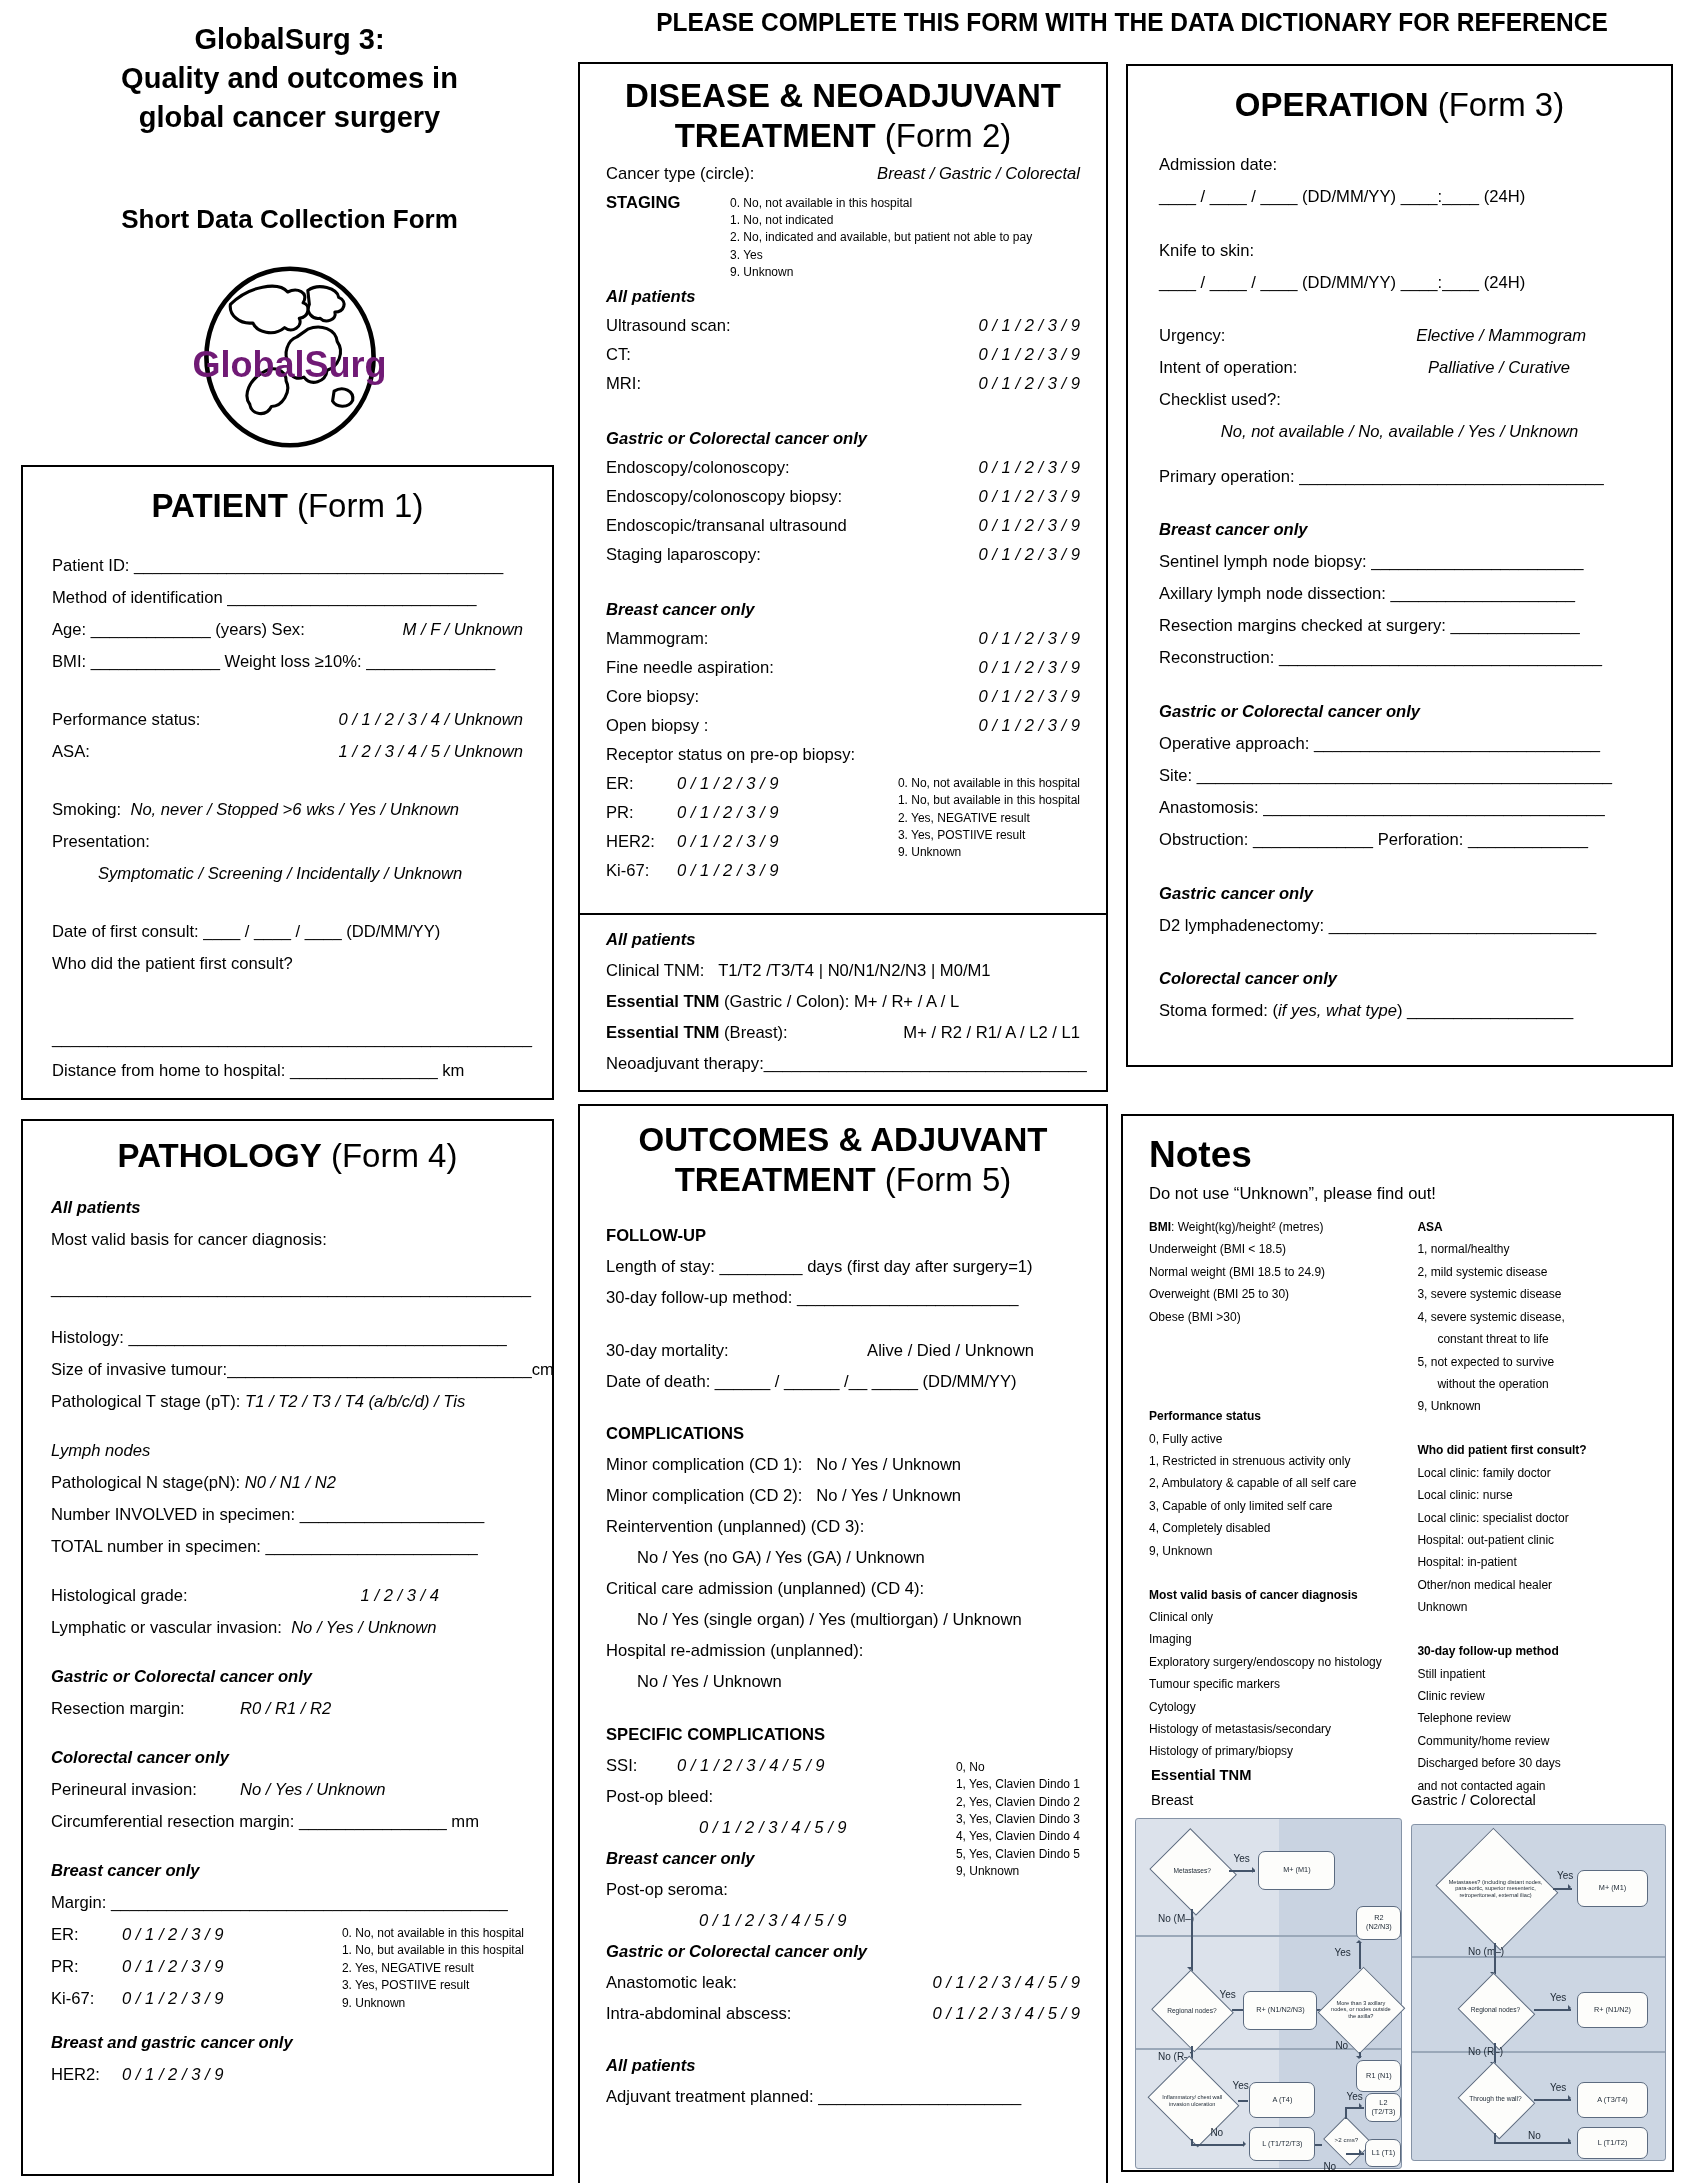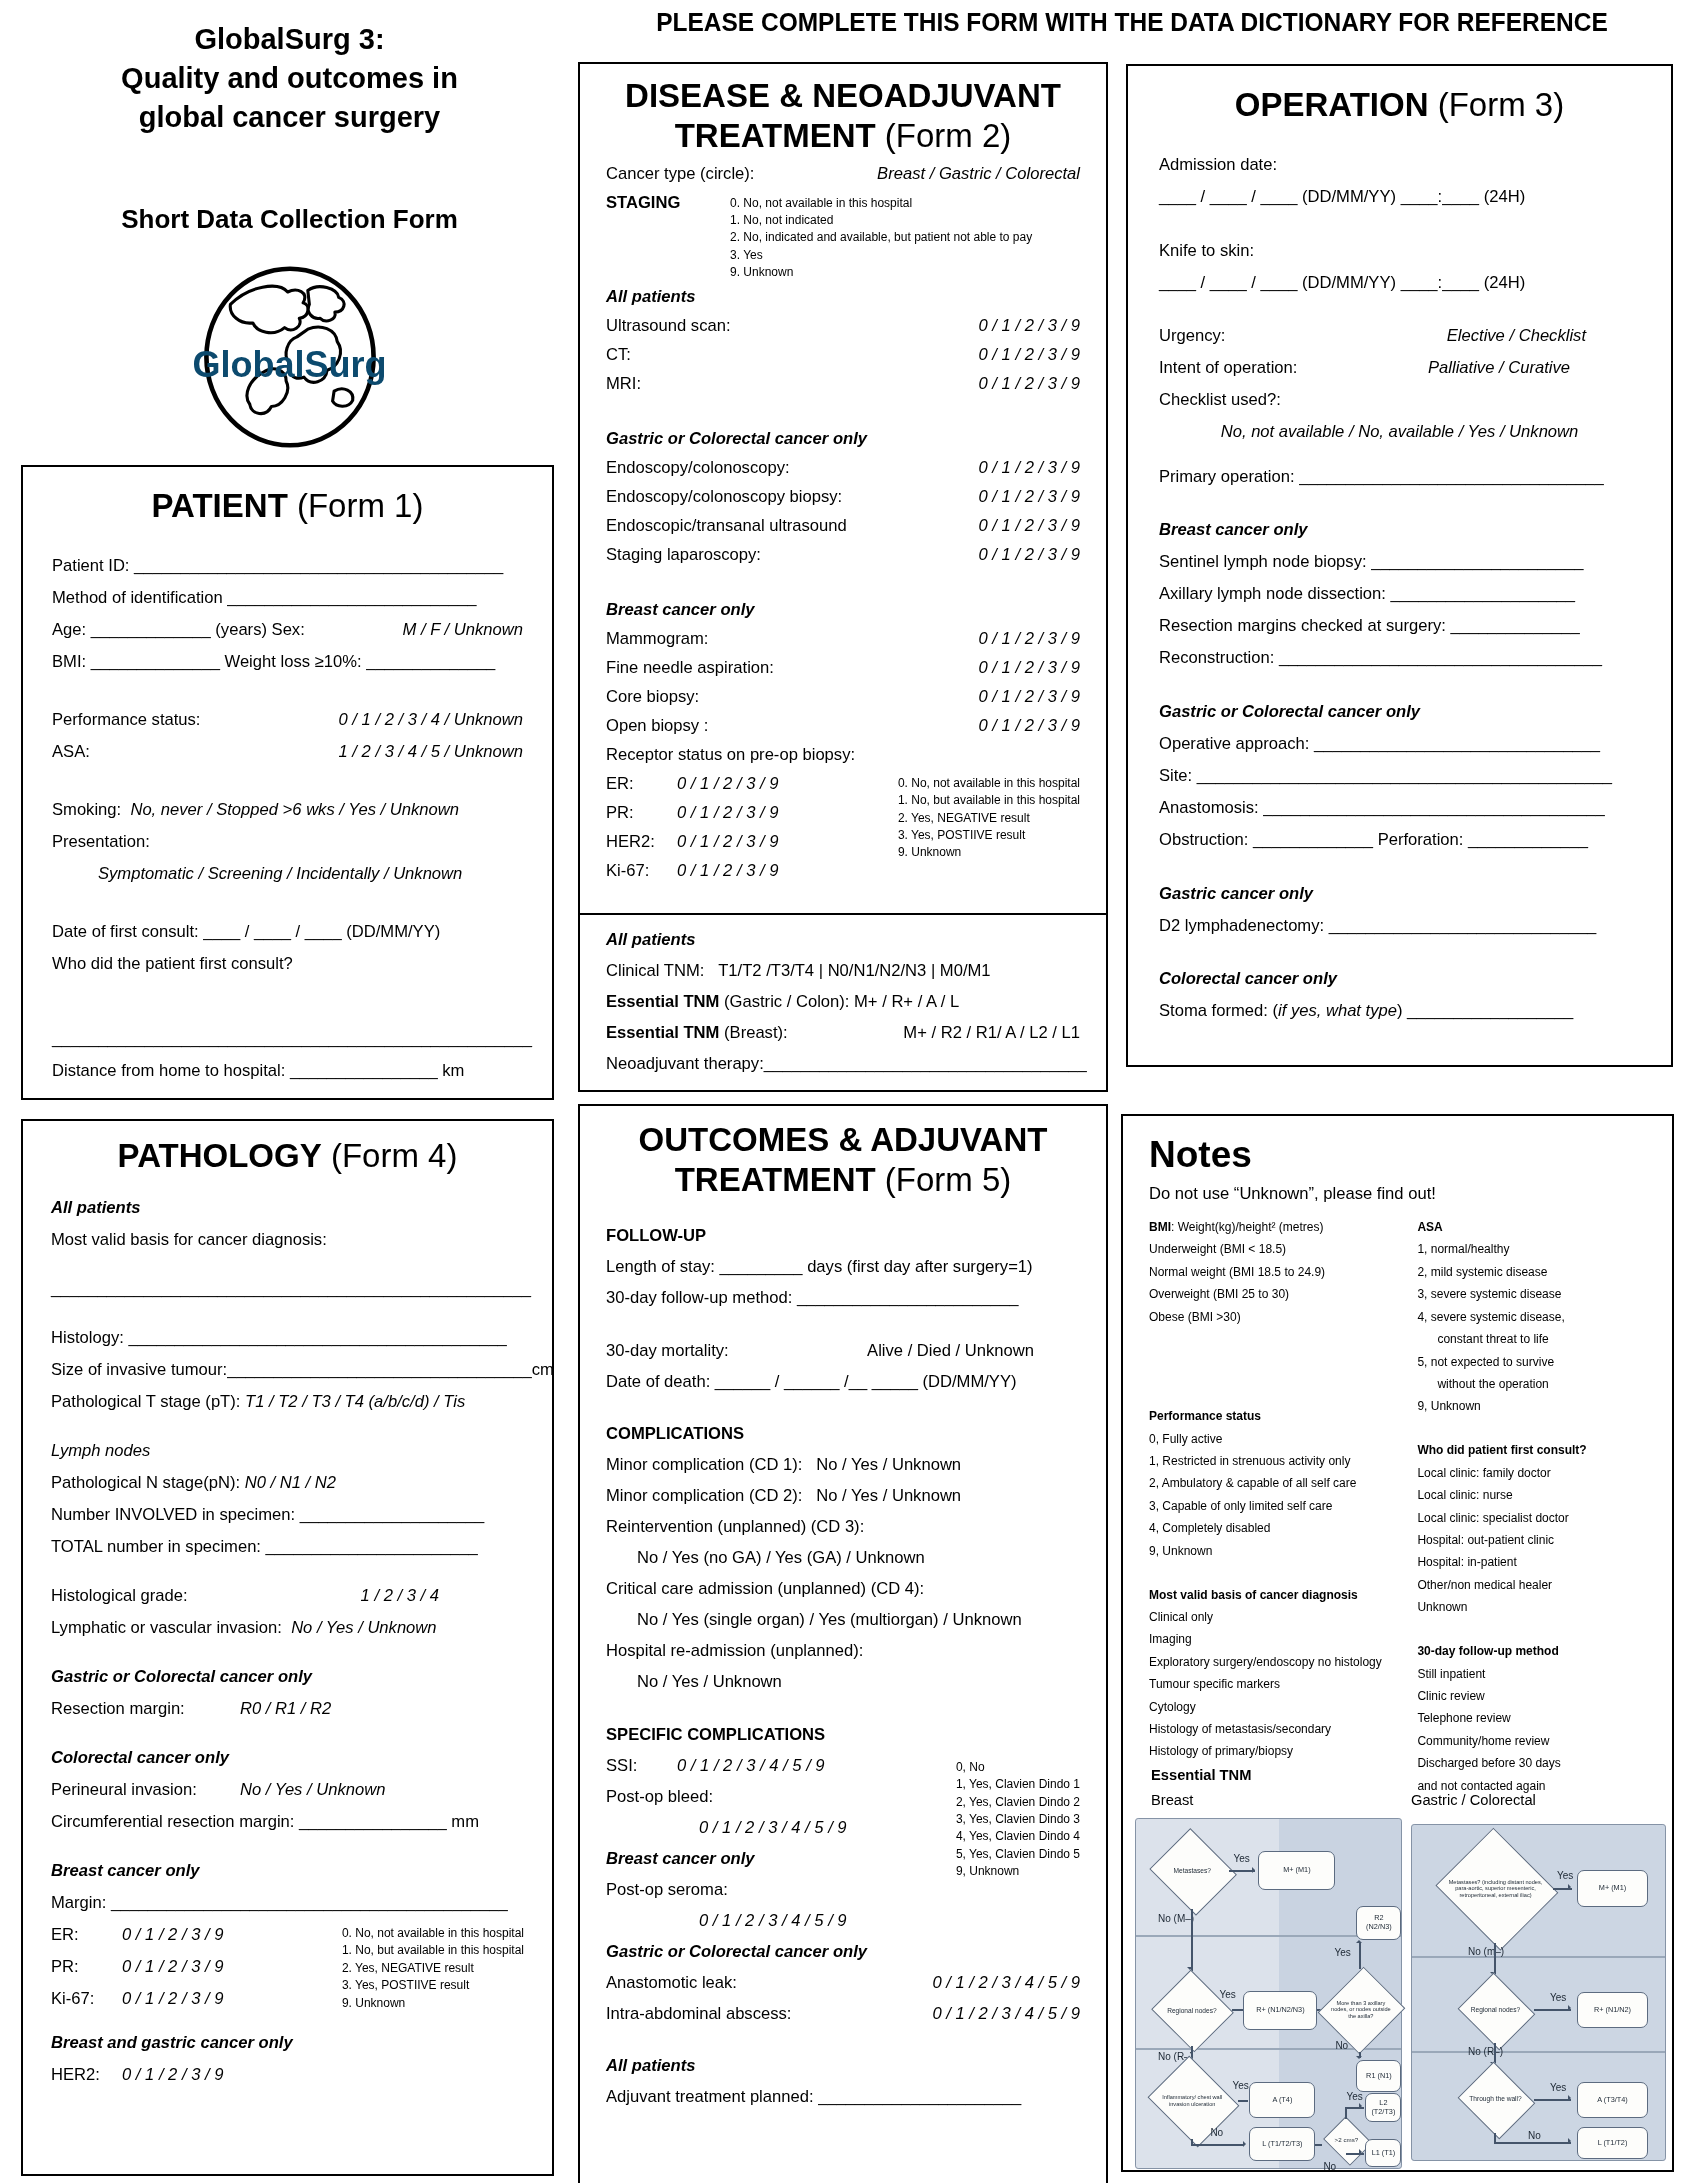--- a/index.html
+++ b/index.html
@@ -22,21 +22,21 @@
   .rec .rnotes{position:absolute;right:0;top:6.2px}
   
   #topnote{position:absolute;left:576px;top:7.7px;width:1112px;text-align:center;
            font-size:25.5px;font-weight:700;transform:scaleX(.96);white-space:nowrap}
   
   #brand{position:absolute;left:23px;top:20px;width:533px;text-align:center}
   #brand .t{font-size:29px;font-weight:700;line-height:39px}
   #brand .st{font-size:26px;font-weight:700;margin-top:67px}
   #globe{position:relative;width:178px;height:186px;margin:29px auto 0}
   #logotext{position:absolute;left:50%;top:80px;transform:translateX(-50%);
-            font-size:36px;font-weight:700;color:#0c4a6e;white-space:nowrap}
+            font-size:36px;font-weight:700;color:#701a75;white-space:nowrap}
   #gslink{display:inline-block;margin-top:16px;font-size:20px;color:#0000EE;
           text-decoration:underline;cursor:pointer}
   
   #form1{left:21px;top:465px;width:533px;height:635px;padding:14px 29px}
   #form2a{left:578px;top:62px;width:530px;height:854px;padding:7.7px 26px}
   #form2b{left:578px;top:913px;width:530px;height:179px;padding:9.3px 26px}
   #form2a .ln{line-height:29px}
   #form2b .ln{line-height:31px}
   #form3{left:1126px;top:64px;width:547px;height:1003px;padding:14px 31px}
   #form3 .ln{line-height:32px}
@@ -228,21 +228,21 @@
     <div class="ft"><b>OPERATION</b><span> (Form 3)</span></div>
     <div class="g28"></div>
     <div class="ln">Admission date:</div>
     <div class="ln">____ / ____ / ____ (DD/MM/YY) ____:____  (24H)</div>
     <div class="g28"></div>
     <div class="ln">Knife to skin:</div>
     <div class="ln">____ / ____ / ____ (DD/MM/YY) ____:____  (24H)</div>
     <div class="g28"></div>
     <div class="ln flex">
         <span>Urgency:</span>
-        <span class="opt" style="padding-right:54px">Elective   /   Checklist</span>
+        <span class="opt" style="padding-right:54px">Elective   /   Mammogram</span>
       </div>
     <div class="ln flex">
         <span>Intent of operation:</span>
         <span class="opt" style="padding-right:70px">Palliative  /  Curative</span>
       </div>
     <div class="ln">Checklist used?:</div>
     <div class="ln opt ctr">No, not available / No, available / Yes / Unknown</div>
     <div class="g16"></div>
     <div class="ln">Primary operation: _________________________________</div>
     <div class="g28"></div>

